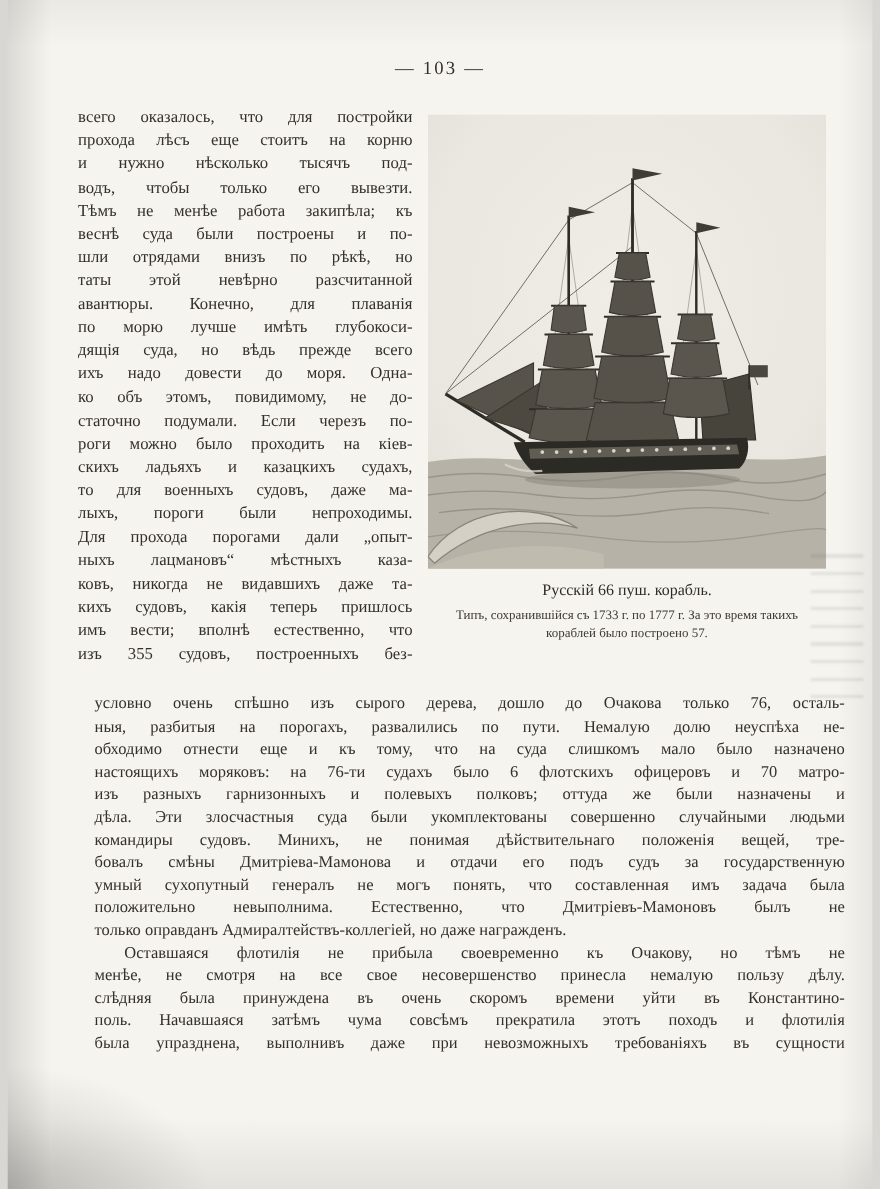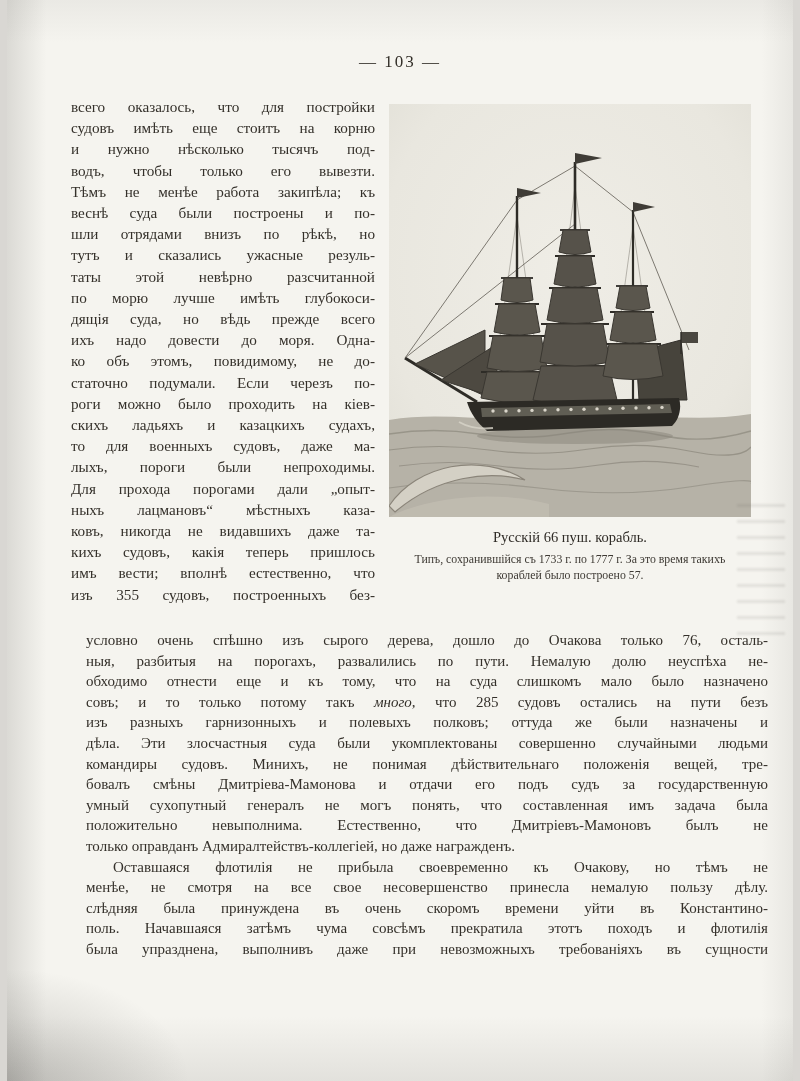--- a/index.html
+++ b/index.html
@@ -51,28 +51,28 @@
 </head>
 <body>
 
 <div class="scan">
 
   <div class="page-number">— 103 —</div>
 
   <div class="top-section">
     <div class="left-column">
         <div class="line">всего оказалось, что для постройки</div>
-        <div class="line">судовъ имѣть еще стоитъ на корню</div>
+        <div class="line">прохода лѣсъ еще стоитъ на корню</div>
         <div class="line">и нужно нѣсколько тысячъ под-</div>
         <div class="line">водъ, чтобы только его вывезти.</div>
         <div class="line">Тѣмъ не менѣе работа закипѣла; къ</div>
         <div class="line">веснѣ суда были построены и по-</div>
         <div class="line">шли отрядами внизъ по рѣкѣ, но</div>
-        <div class="line">тутъ и сказались ужасные резуль-</div>
         <div class="line">таты этой невѣрно разсчитанной</div>
+        <div class="line">авантюры. Конечно, для плаванія</div>
         <div class="line">по морю лучше имѣть глубокоси-</div>
         <div class="line">дящія суда, но вѣдь прежде всего</div>
         <div class="line">ихъ надо довести до моря. Одна-</div>
         <div class="line">ко объ этомъ, повидимому, не до-</div>
         <div class="line">статочно подумали. Если черезъ по-</div>
         <div class="line">роги можно было проходить на кіев-</div>
         <div class="line">скихъ ладьяхъ и казацкихъ судахъ,</div>
         <div class="line">то для военныхъ судовъ, даже ма-</div>
         <div class="line">лыхъ, пороги были непроходимы.</div>
         <div class="line">Для прохода порогами дали „опыт-</div>
@@ -200,21 +200,21 @@
       </div>
       <div class="caption-title">Русскій 66 пуш. корабль.</div>
       <div class="caption-text">Типъ, сохранившійся съ 1733 г. по 1777 г. За это время такихъ кораблей было построено 57.</div>
     </div>
   </div>
 
   <div class="body-text">
       <div class="line">условно очень спѣшно изъ сырого дерева, дошло до Очакова только 76, осталь-</div>
       <div class="line">ныя, разбитыя на порогахъ, развалились по пути. Немалую долю неуспѣха не-</div>
       <div class="line">обходимо отнести еще и къ тому, что на суда слишкомъ мало было назначено</div>
-      <div class="line"><span>совъ; и то только потому такъ </span><span class="it">много</span><span>, что 285 судовъ остались на пути безъ</span></div>
+      <div class="line">настоящихъ моряковъ: на 76-ти судахъ было 6 флотскихъ офицеровъ и 70 матро-</div>
       <div class="line">изъ разныхъ гарнизонныхъ и полевыхъ полковъ; оттуда же были назначены и</div>
       <div class="line">дѣла. Эти злосчастныя суда были укомплектованы совершенно случайными людьми</div>
       <div class="line">командиры судовъ. Минихъ, не понимая дѣйствительнаго положенія вещей, тре-</div>
       <div class="line">бовалъ смѣны Дмитріева-Мамонова и отдачи его подъ судъ за государственную</div>
       <div class="line">умный сухопутный генералъ не могъ понять, что составленная имъ задача была</div>
       <div class="line">положительно невыполнима. Естественно, что Дмитріевъ-Мамоновъ былъ не</div>
       <div class="line no-justify"><span>только оправданъ Адмиралтействъ-коллегіей, но даже награжденъ.</span></div>
       <div class="line indent"><span>Оставшаяся флотилія не прибыла своевременно къ Очакову, но тѣмъ не</span></div>
       <div class="line">менѣе, не смотря на все свое несовершенство принесла немалую пользу дѣлу.</div>
       <div class="line">слѣдняя была принуждена въ очень скоромъ времени уйти въ Константино-</div>

